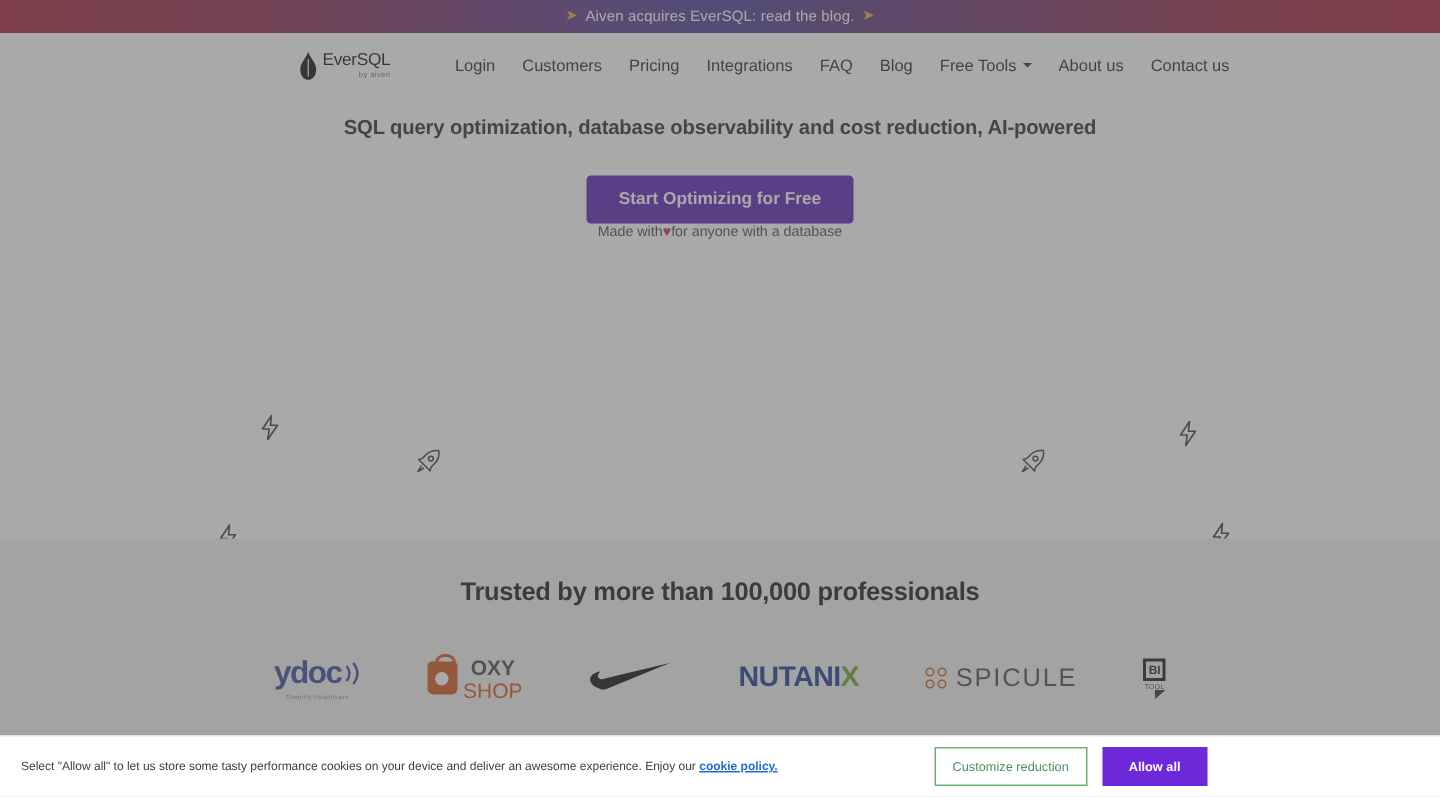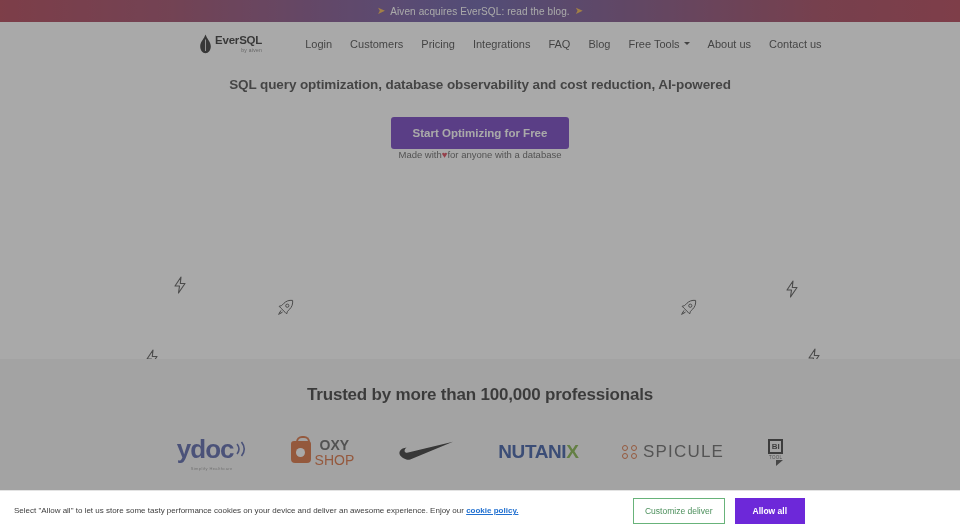--- a/index.html
+++ b/index.html
@@ -68,21 +68,21 @@
     display: flex;
     align-items: center;
     gap: 3px;
     margin-right: 34px;
     text-decoration: none;
   }
   .brand-mark { width: 13px; height: 20px; display:block; }
   .brand-text { display: flex; flex-direction: column; line-height: 1; }
   .brand-name {
     font-size: 11.5px;
-    font-weight: 700;
+    font-weight: 400;
     color: #121212;
     letter-spacing: -0.2px;
   }
   .brand-sub {
     font-size: 5px;
     color: #6d6d6d;
     letter-spacing: .3px;
     margin-top: 1.5px;
     text-align: right;
   }
@@ -176,21 +176,21 @@
     display: flex;
     align-items: center;
     justify-content: center;
     gap: 44px;
     height: 40px;
   }
   .logo-item { display: flex; align-items: center; height: 40px; }
 
   
   .lg-mydoc { display:flex; flex-direction:column; align-items:center; }
-  .lg-mydoc .w { font-size: 26px; font-weight: 700; color:#3b4a9b; letter-spacing:-1px; display:flex; align-items:center; }
+  .lg-mydoc .w { font-size: 21px; font-weight: 700; color:#3b4a9b; letter-spacing:-1px; display:flex; align-items:center; }
   .lg-mydoc .tag { font-size: 4px; color:#8c8c8c; letter-spacing:.4px; margin-top:1px; }
 
   
   .lg-oxy { display:flex; align-items:center; gap:4px; }
   .lg-oxy .bag { width:20px; height:22px; background:#d4581f; border-radius:3px 3px 4px 4px; position:relative; }
   .lg-oxy .bag::before{ content:""; position:absolute; top:-5px; left:5px; width:10px; height:9px; border:2.5px solid #d4581f; border-bottom:none; border-radius:6px 6px 0 0; }
   .lg-oxy .bag::after{ content:""; position:absolute; top:7px; left:5px; width:9px; height:9px; background:#fff; border-radius:50%; }
   .lg-oxy .txt { display:flex; flex-direction:column; line-height:1; }
   .lg-oxy .t1 { font-size:14px; font-weight:700; color:#4a4a4a; letter-spacing:0px; }
   .lg-oxy .t2 { font-size:14px; font-weight:400; color:#d4581f; letter-spacing:0px; margin-top:1px; }
@@ -438,18 +438,18 @@
   </section>
 
   <div id="dimmer"></div>
 
   <div class="cookie-bar">
     <div class="cookie-text">
       <span>Select "Allow all" to let us store some tasty performance cookies on your device and deliver an awesome experience. Enjoy our</span>
       <a class="cookie-link" href="#">cookie policy.</a>
     </div>
     <div class="cookie-actions">
-      <button class="btn-customize">Customize deliver</button>
+      <button class="btn-customize">Customize reduction</button>
       <button class="btn-allow">Allow all</button>
     </div>
   </div>
 
 </div>
 
 </body></html>

